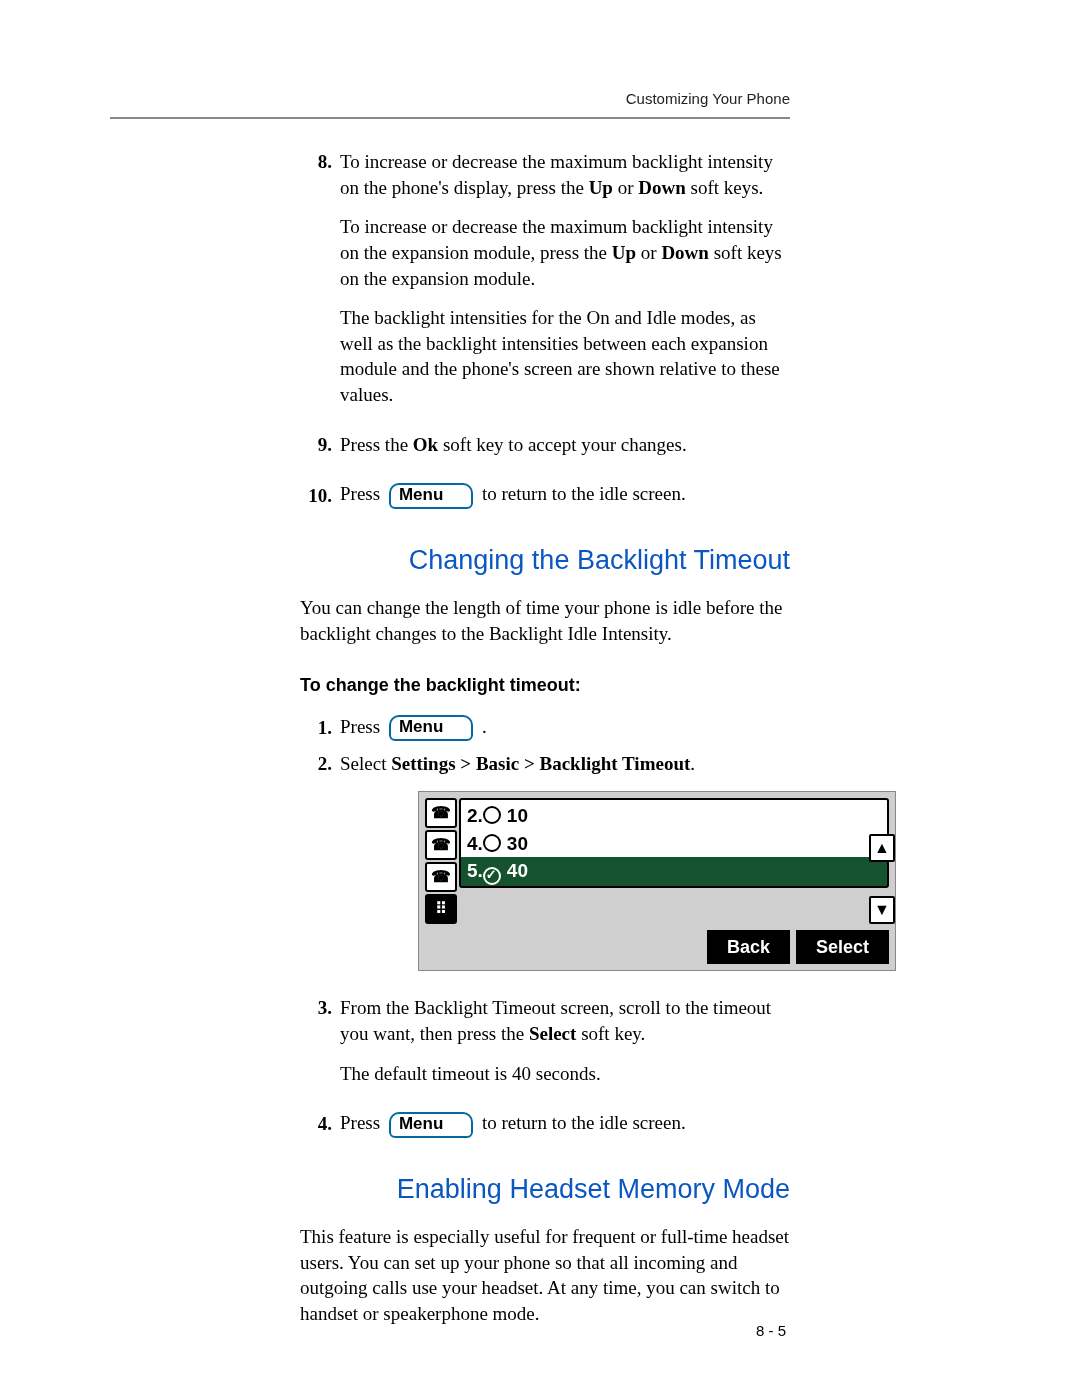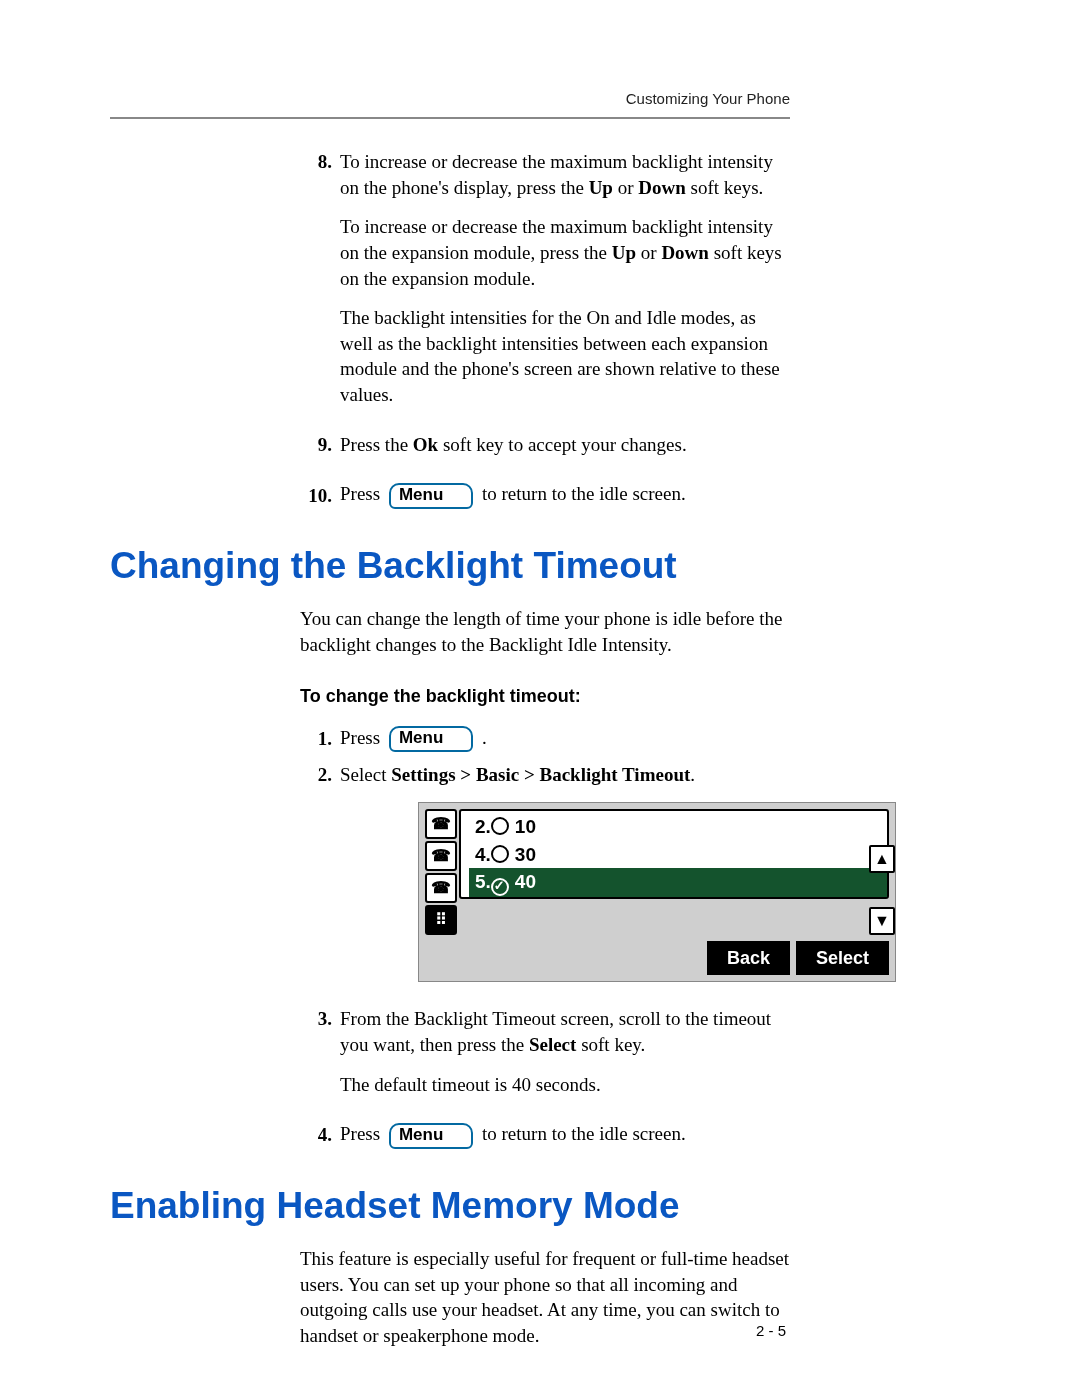--- a/index.html
+++ b/index.html
@@ -55,23 +55,24 @@
     font-family: Arial, Helvetica, sans-serif;
     font-weight: bold;
     font-size: 17px;
     background: #fff;
     margin: 0 4px;
     line-height: 1.2;
   }
   h2.section {
     font-family: Verdana, Geneva, sans-serif;
     color: #0a57c2;
-    font-weight: bold;
-    font-size: 37px;
+    font-weight: normal;
+    font-size: 27px;
     margin: 36px 0 14px 0;
+    text-align: right;
   }
   .lead-para {
     margin-left: 190px;
     font-size: 19px;
     line-height: 1.35;
   }
   .subhead {
     margin-left: 190px;
     font-family: Verdana, Geneva, sans-serif;
     font-weight: bold;
@@ -126,21 +127,21 @@
     text-align: center;
     font-weight: bold;
     font-size: 19px;
     padding: 3px 0;
     margin-bottom: 4px;
   }
   .lcd-list {
     background: #fff;
     border: 2px solid #000;
     border-radius: 3px;
-    padding: 2px 4px 0 12px;
+    padding: 2px 4px 0 4px;
     font-weight: bold;
     font-size: 19px;
   }
   .lcd-list .row { padding: 1px 2px; }
   .lcd-list .row.sel {
     background: #14532d;
     color: #fff;
     margin: 0 -4px;
     padding-left: 6px;
   }
@@ -296,14 +297,14 @@
         <span>Press </span>
         <span class="menu-key">Menu</span>
         <span> to return to the idle screen.</span>
       </div>
     </div>
   </div>
 
   <h2 class="section">Enabling Headset Memory Mode</h2>
   <p class="lead-para">This feature is especially useful for frequent or full-time headset users. You can set up your phone so that all incoming and outgoing calls use your headset. At any time, you can switch to handset or speakerphone mode.</p>
 
-  <div class="page-num">2 - 5</div>
+  <div class="page-num">8 - 5</div>
 </div>
 
 </body></html>

